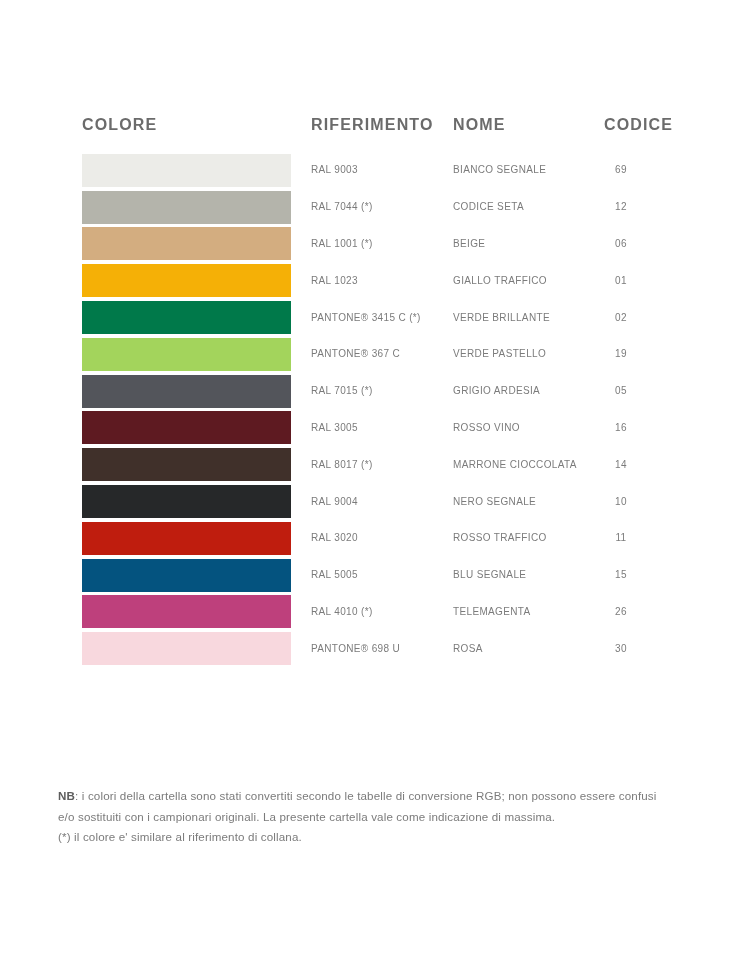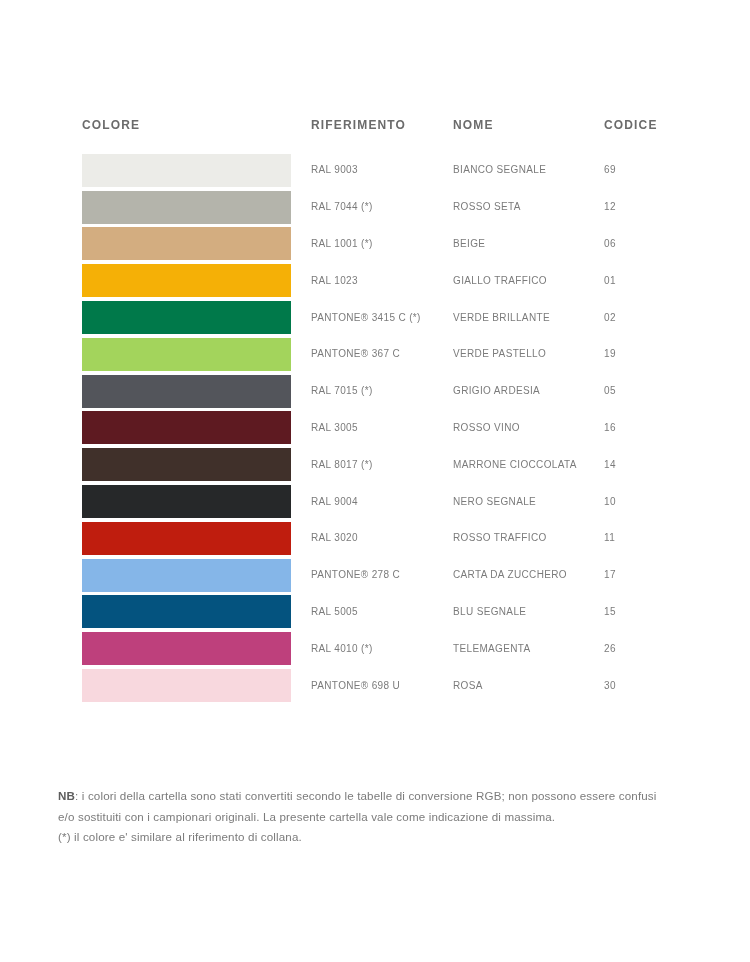--- a/index.html
+++ b/index.html
@@ -28,21 +28,21 @@
     top: 118px;
     width: 556px;
   }
 
   .thead {
     display: flex;
     align-items: flex-start;
     height: 34px;
   }
   .th {
-    font-size: 12px;
+    font-size: 16px;
     font-weight: bold;
     letter-spacing: 1.15px;
     color: #6b6b6b;
     text-transform: uppercase;
     line-height: 14px;
     white-space: nowrap;
   }
   .col-colore     { width: 229px; }
   .col-riferimento{ width: 142px; }
   .col-nome       { width: 151px; }
@@ -70,21 +70,21 @@
 
   .cell-text {
     font-size: 10px;
     color: #7b7b7b;
     letter-spacing: 0.35px;
     line-height: 14px;
     white-space: nowrap;
   }
   .cell-riferimento { width: 142px; }
   .cell-nome        { width: 151px; }
-  .cell-codice      { width: 34px; text-align: left; }
+  .cell-codice      { width: 34px; text-align: center; }
 
   
   #footnote {
     position: absolute;
     left: 58px;
     top: 786px;
     width: 600px;
     font-size: 11.6px;
     line-height: 20.5px;
     color: #7b7b7b;
@@ -113,21 +113,21 @@
           </div>
           <div class="cell-text cell-riferimento">RAL 9003</div>
           <div class="cell-text cell-nome">BIANCO SEGNALE</div>
           <div class="cell-text cell-codice">69</div>
         </div>
         <div class="row">
           <div class="cell-swatch">
             <span class="swatch" style="background: rgb(180, 180, 171);"></span>
           </div>
           <div class="cell-text cell-riferimento">RAL 7044 (*)</div>
-          <div class="cell-text cell-nome">ROSSO SETA</div>
+          <div class="cell-text cell-nome">CODICE SETA</div>
           <div class="cell-text cell-codice">12</div>
         </div>
         <div class="row">
           <div class="cell-swatch">
             <span class="swatch" style="background: rgb(211, 173, 128);"></span>
           </div>
           <div class="cell-text cell-riferimento">RAL 1001 (*)</div>
           <div class="cell-text cell-nome">BEIGE</div>
           <div class="cell-text cell-codice">06</div>
         </div>
@@ -187,28 +187,20 @@
           <div class="cell-text cell-nome">NERO SEGNALE</div>
           <div class="cell-text cell-codice">10</div>
         </div>
         <div class="row">
           <div class="cell-swatch">
             <span class="swatch" style="background: rgb(191, 29, 14);"></span>
           </div>
           <div class="cell-text cell-riferimento">RAL 3020</div>
           <div class="cell-text cell-nome">ROSSO TRAFFICO</div>
           <div class="cell-text cell-codice">11</div>
-        </div>
-        <div class="row">
-          <div class="cell-swatch">
-            <span class="swatch" style="background: rgb(133, 182, 232);"></span>
-          </div>
-          <div class="cell-text cell-riferimento">PANTONE® 278 C</div>
-          <div class="cell-text cell-nome">CARTA DA ZUCCHERO</div>
-          <div class="cell-text cell-codice">17</div>
         </div>
         <div class="row">
           <div class="cell-swatch">
             <span class="swatch" style="background: rgb(4, 83, 127);"></span>
           </div>
           <div class="cell-text cell-riferimento">RAL 5005</div>
           <div class="cell-text cell-nome">BLU SEGNALE</div>
           <div class="cell-text cell-codice">15</div>
         </div>
         <div class="row">

